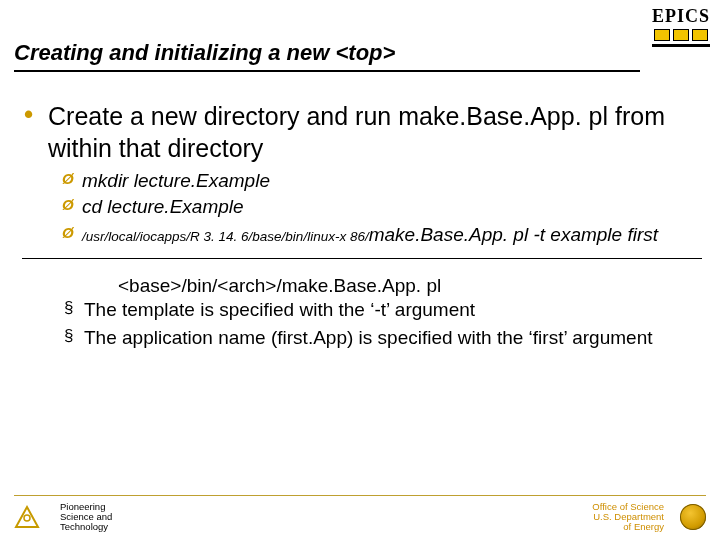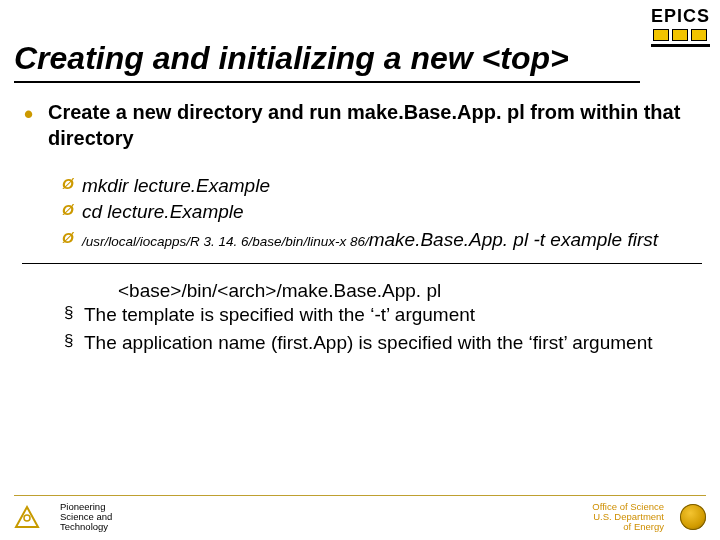--- a/index.html
+++ b/index.html
@@ -23,20 +23,21 @@
     position: absolute;
     top: 6px;
     right: 10px;
     text-align: center;
   }
   .epics-logo .txt {
     font-weight: 900;
     font-size: 18px;
     letter-spacing: 1px;
     color: #000;
+    font-family: Liberation Serif, serif;
   }
   .epics-logo .boxes {
     display: flex;
     gap: 3px;
     margin-top: 2px;
     justify-content: center;
   }
   .epics-logo .boxes .bx {
     width: 14px;
     height: 10px;
@@ -48,44 +49,44 @@
     background: #000;
     margin-top: 3px;
   }
   .title-wrap {
     position: absolute;
     left: 14px;
     right: 80px;
     top: 40px;
   }
   .title {
-    font-size: 32px;
+    font-size: 22px;
     font-weight: bold;
     font-style: italic;
     color: #000;
     padding-bottom: 2px;
   }
   .title-rule {
     border: 0;
     border-top: 2.5px solid #000;
     margin: 2px 0 0 0;
     width: 100%;
   }
   .content {
     position: absolute;
     left: 22px;
     right: 18px;
     top: 100px;
   }
   .lvl1 {
-    margin-bottom: 22px;
+    margin-bottom: 4px;
     padding-left: 26px;
     position: relative;
-    font-size: 20px;
-    font-weight: bold;
+    font-size: 25px;
+    font-weight: normal;
     line-height: 1.28;
   }
   .lvl1::before {
     content: "•";
     position: absolute;
     left: 2px;
     top: -2px;
     color: #cc9900;
     font-size: 26px;
     font-weight: bold;

